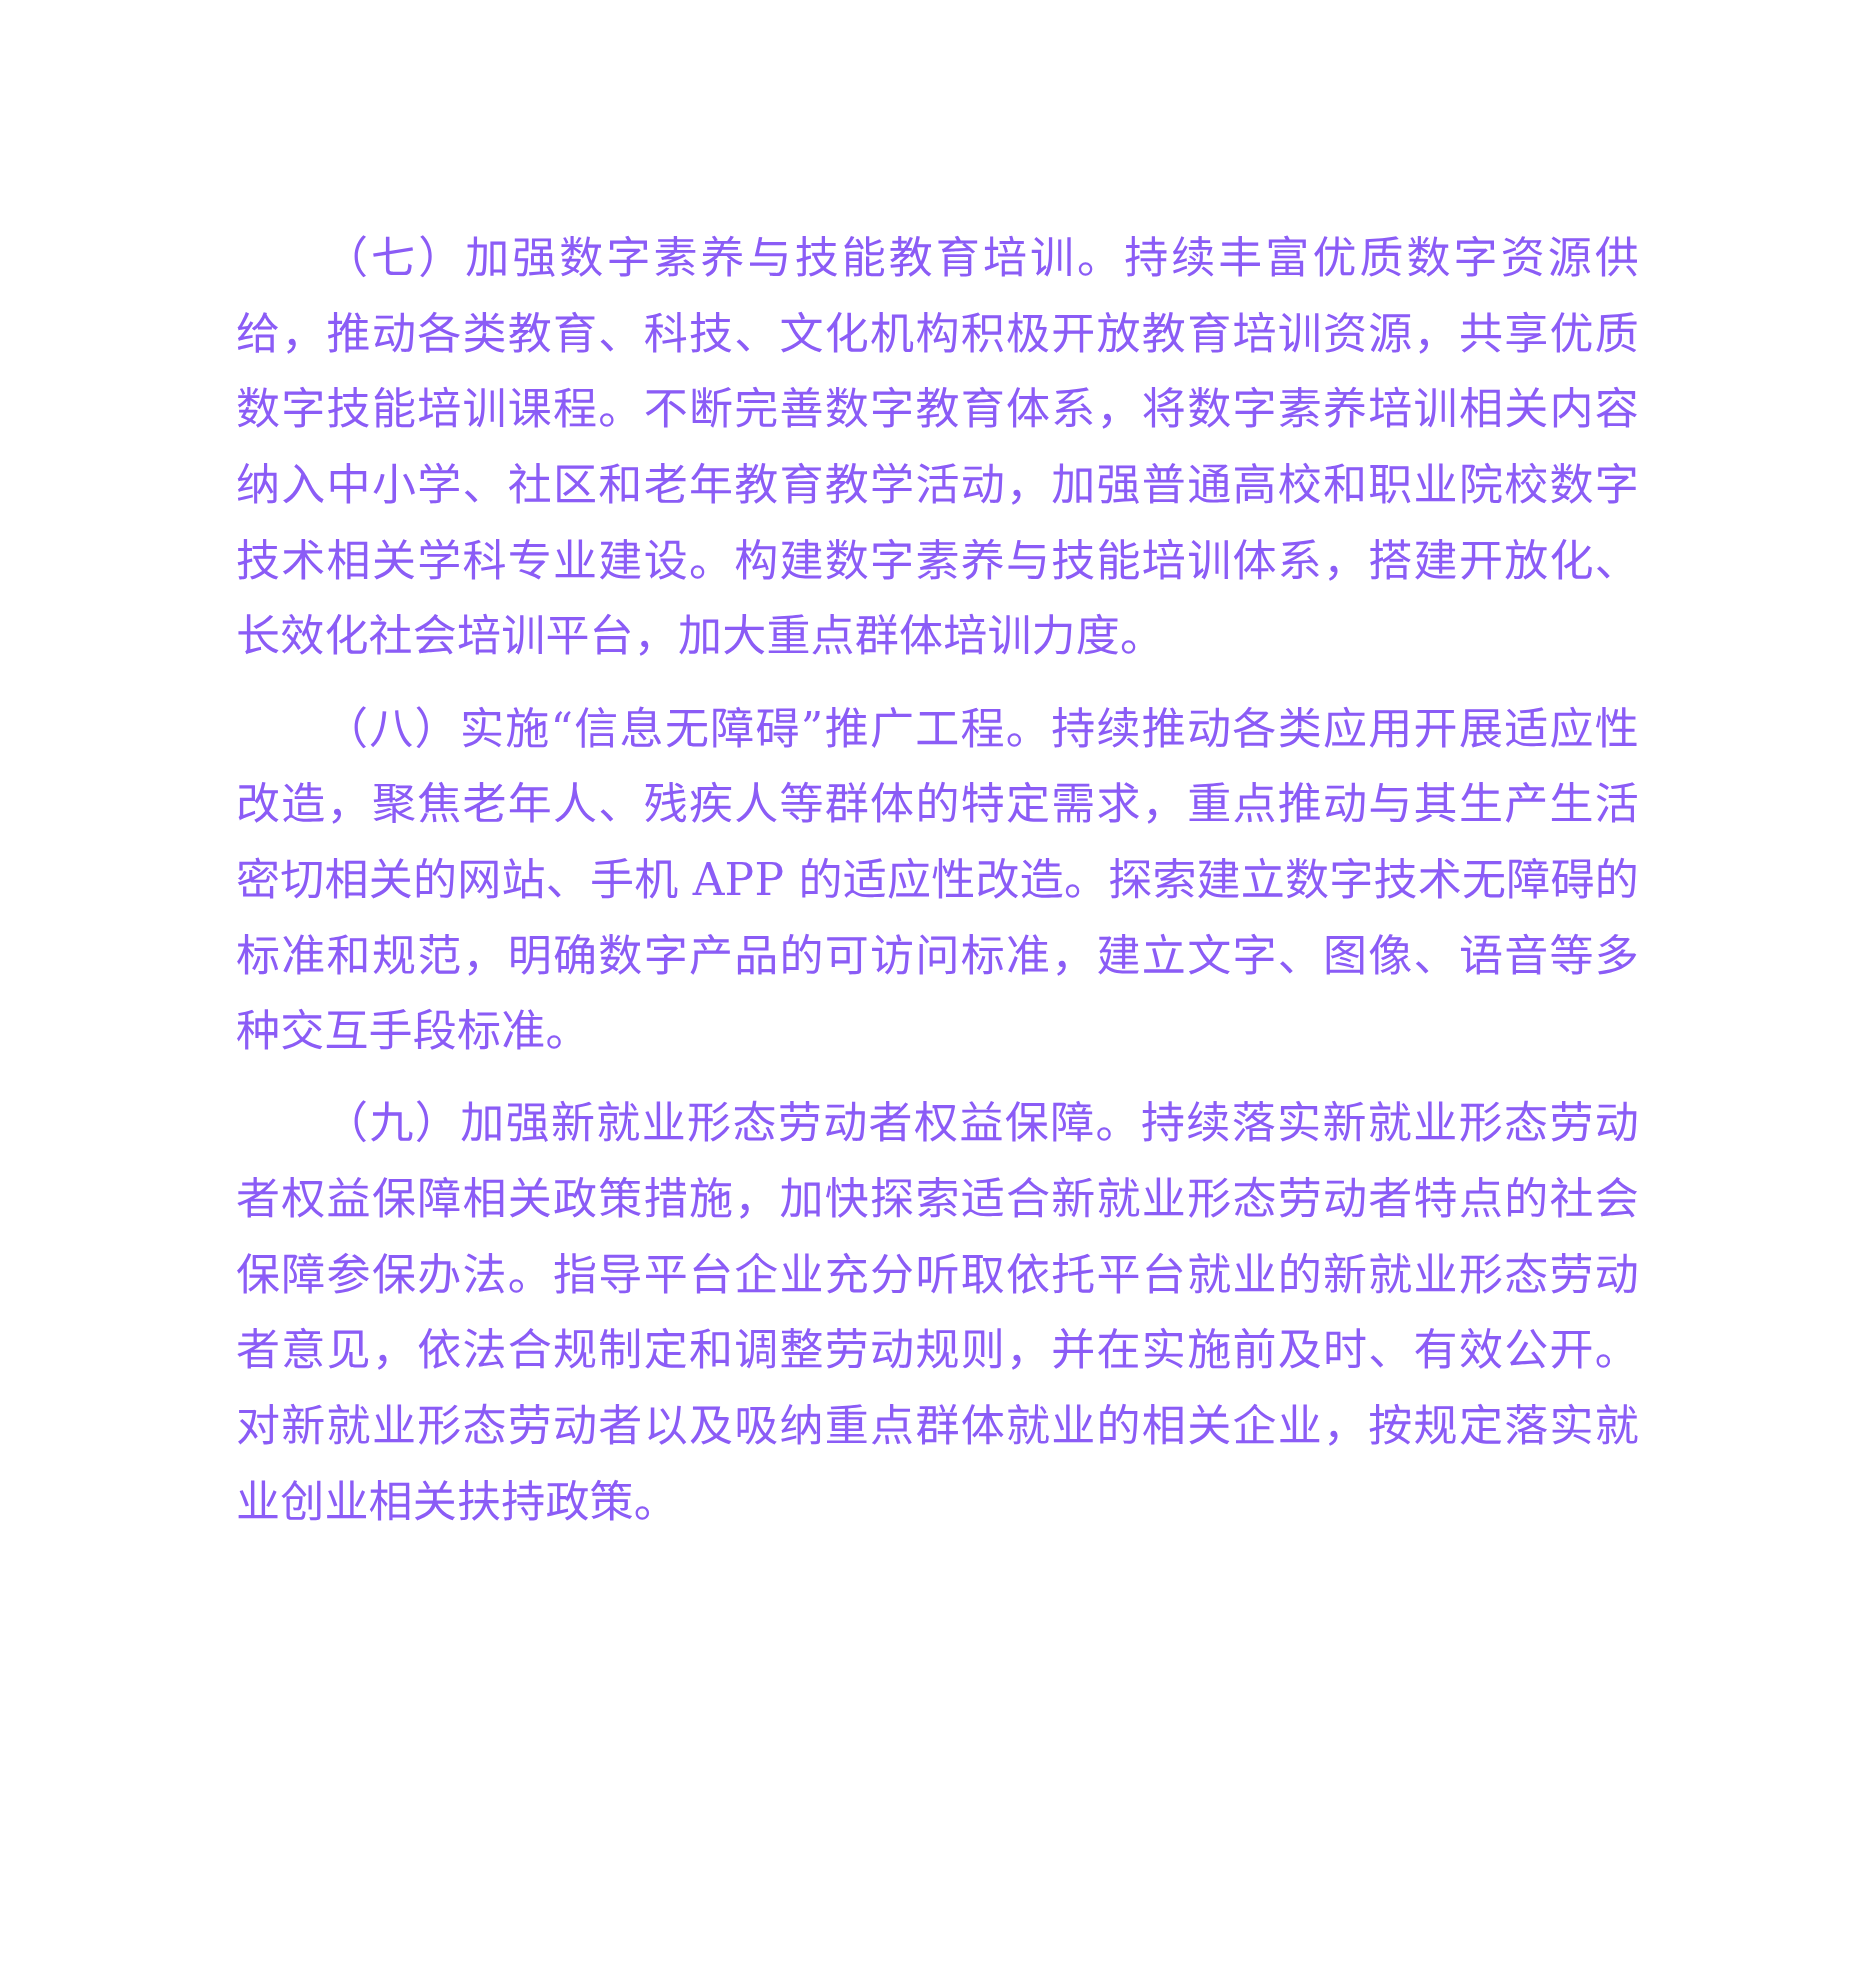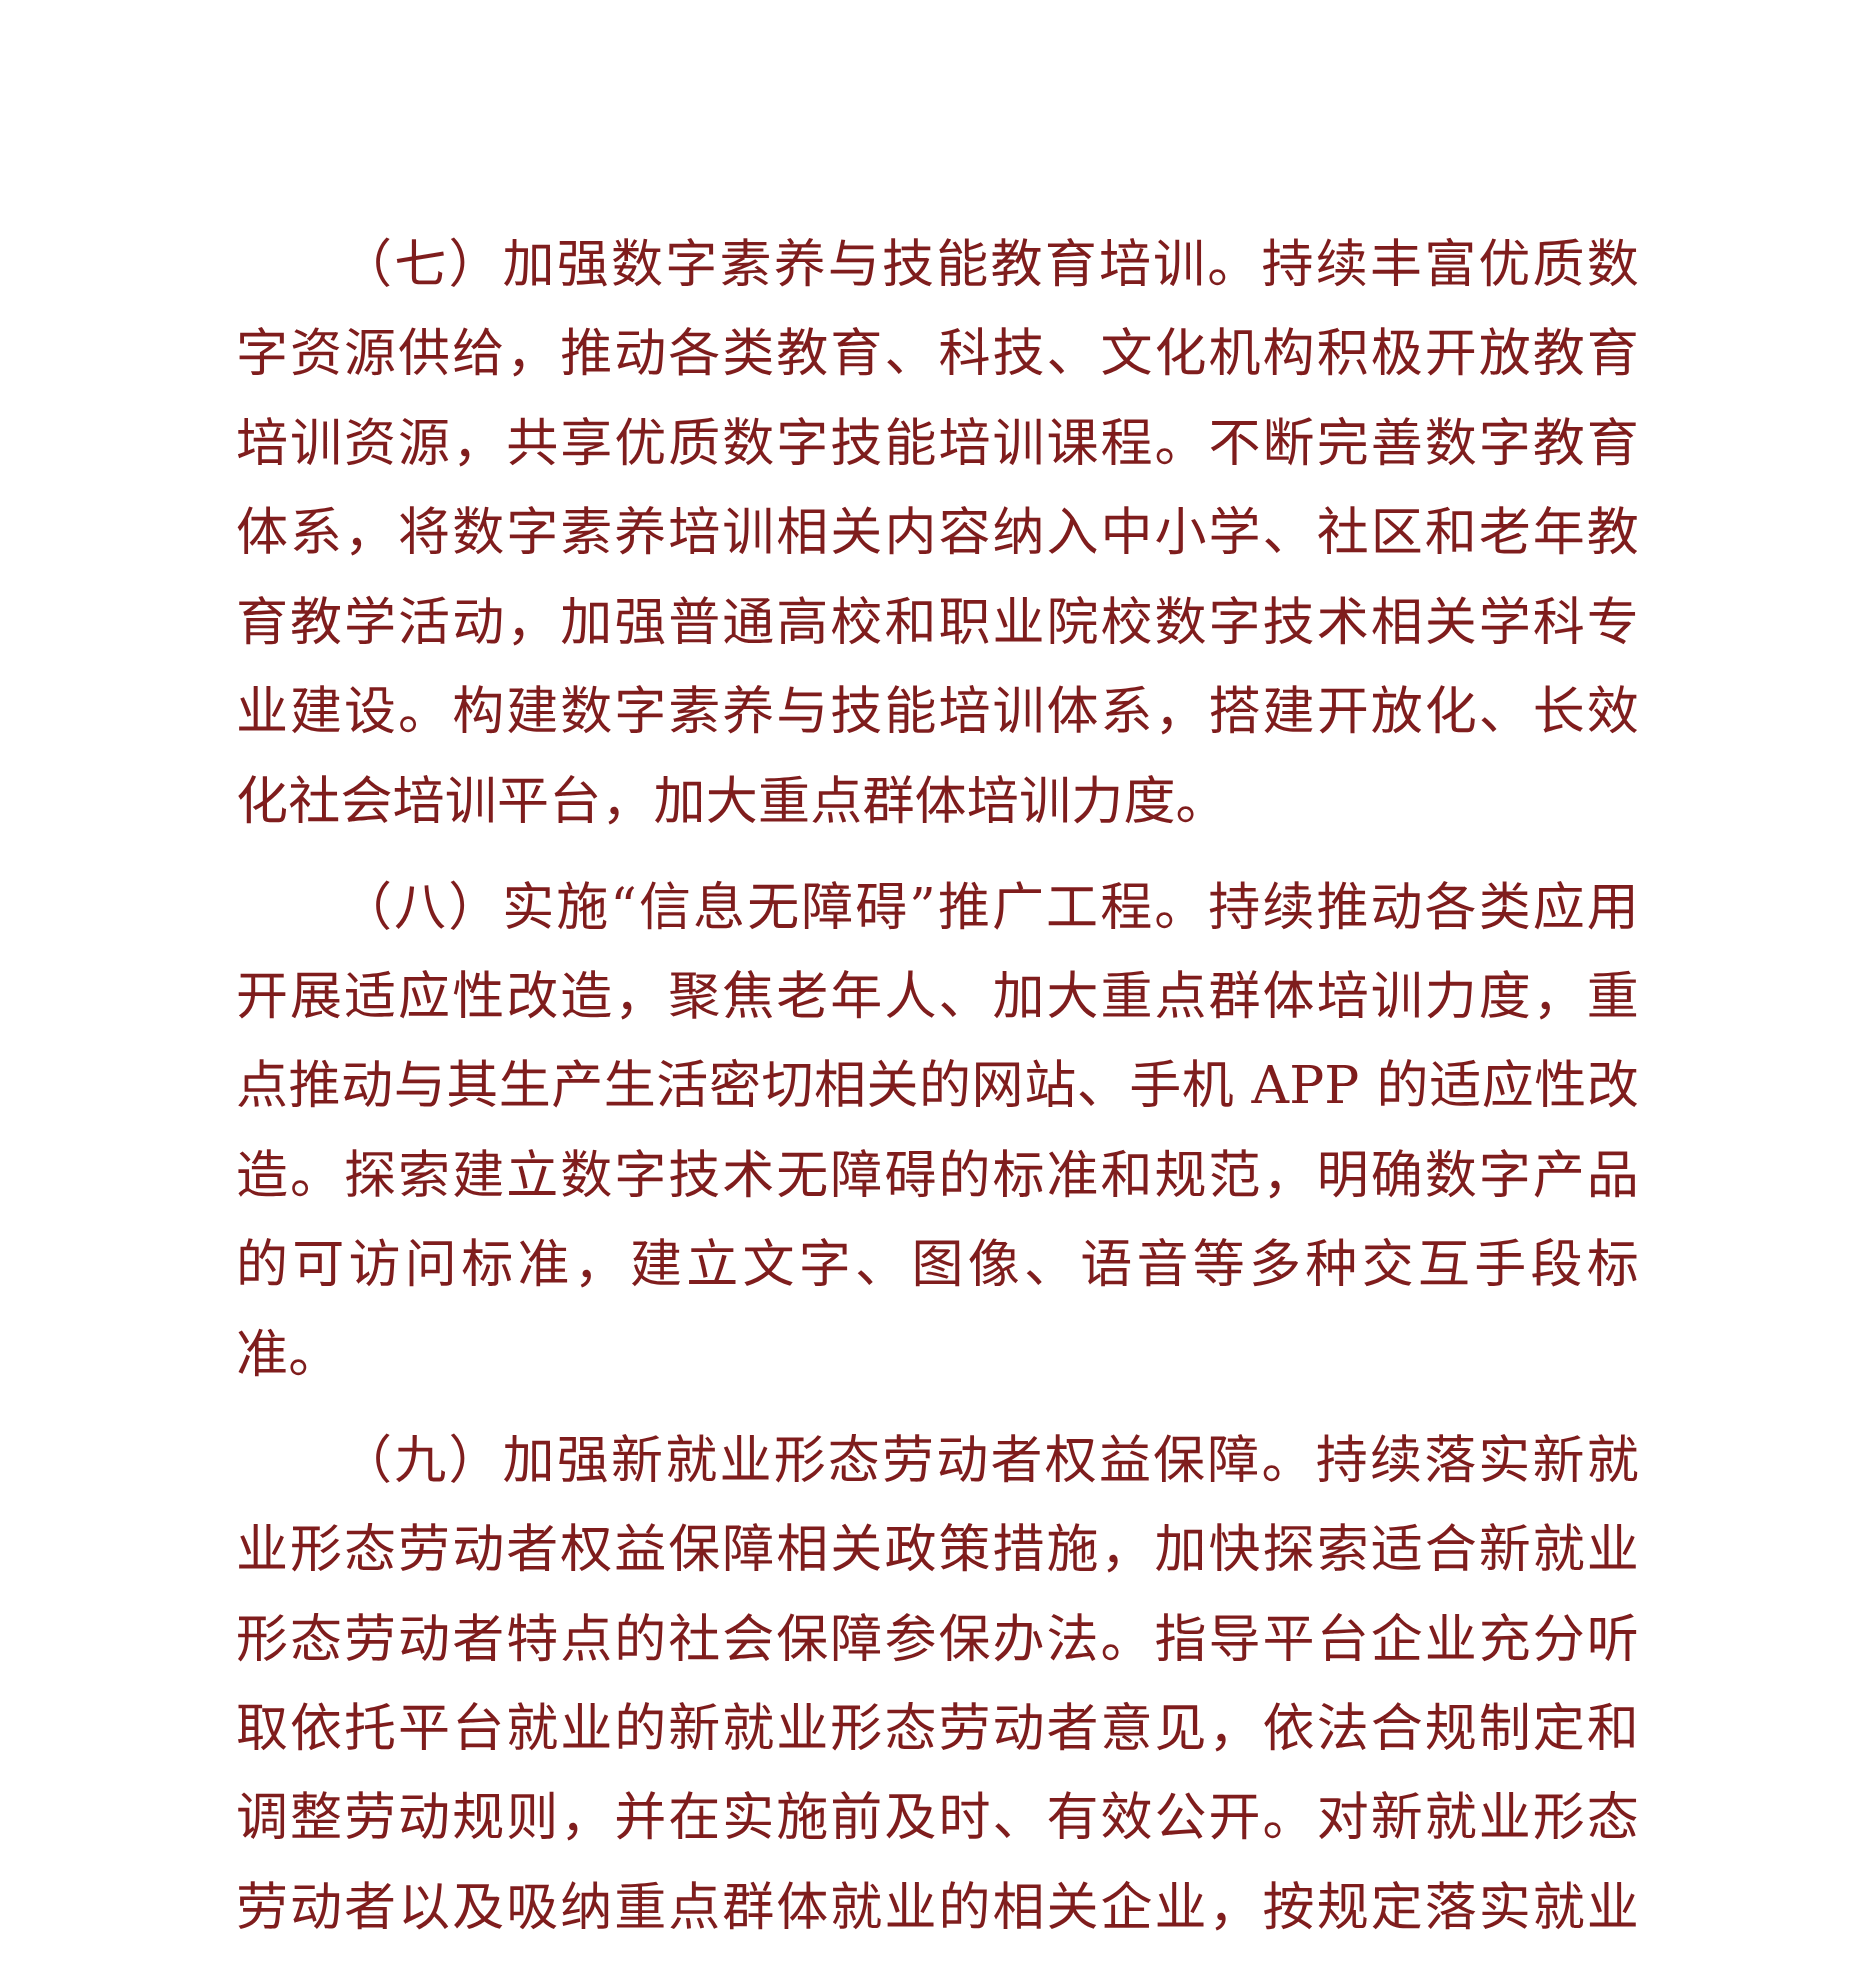--- a/index.html
+++ b/index.html
@@ -16,38 +16,38 @@
     overflow: hidden;
   }
   .content {
     position: absolute;
     left: 236px;
     top: 220px;
     width: 1403px;
   }
   .para {
     font-family: "DejaVu Serif", "Liberation Serif", serif;
-    font-size: 52px;
+    font-size: 44px;
     line-height: 1.72;
-    color: #7f1d1d;
+    color: #8b5cf6;
     text-align: justify;
     text-justify: inter-character;
     text-indent: 2em;
     margin: 0 0 16.5px 0;
     letter-spacing: 0.2px;
     font-weight: 400;
   }
 </style>
 </head>
 <body>
 
 <div class="page">
   <div class="content">
 
     <p class="para">（七）加强数字素养与技能教育培训。持续丰富优质数字资源供给，推动各类教育、科技、文化机构积极开放教育培训资源，共享优质数字技能培训课程。不断完善数字教育体系，将数字素养培训相关内容纳入中小学、社区和老年教育教学活动，加强普通高校和职业院校数字技术相关学科专业建设。构建数字素养与技能培训体系，搭建开放化、长效化社会培训平台，加大重点群体培训力度。</p>
 
-    <p class="para">（八）实施“信息无障碍”推广工程。持续推动各类应用开展适应性改造，聚焦老年人、加大重点群体培训力度，重点推动与其生产生活密切相关的网站、手机 APP 的适应性改造。探索建立数字技术无障碍的标准和规范，明确数字产品的可访问标准，建立文字、图像、语音等多种交互手段标准。</p>
+    <p class="para">（八）实施“信息无障碍”推广工程。持续推动各类应用开展适应性改造，聚焦老年人、残疾人等群体的特定需求，重点推动与其生产生活密切相关的网站、手机 APP 的适应性改造。探索建立数字技术无障碍的标准和规范，明确数字产品的可访问标准，建立文字、图像、语音等多种交互手段标准。</p>
 
     <p class="para">（九）加强新就业形态劳动者权益保障。持续落实新就业形态劳动者权益保障相关政策措施，加快探索适合新就业形态劳动者特点的社会保障参保办法。指导平台企业充分听取依托平台就业的新就业形态劳动者意见，依法合规制定和调整劳动规则，并在实施前及时、有效公开。对新就业形态劳动者以及吸纳重点群体就业的相关企业，按规定落实就业创业相关扶持政策。</p>
 
   </div>
 </div>
 
 
 </body></html>

